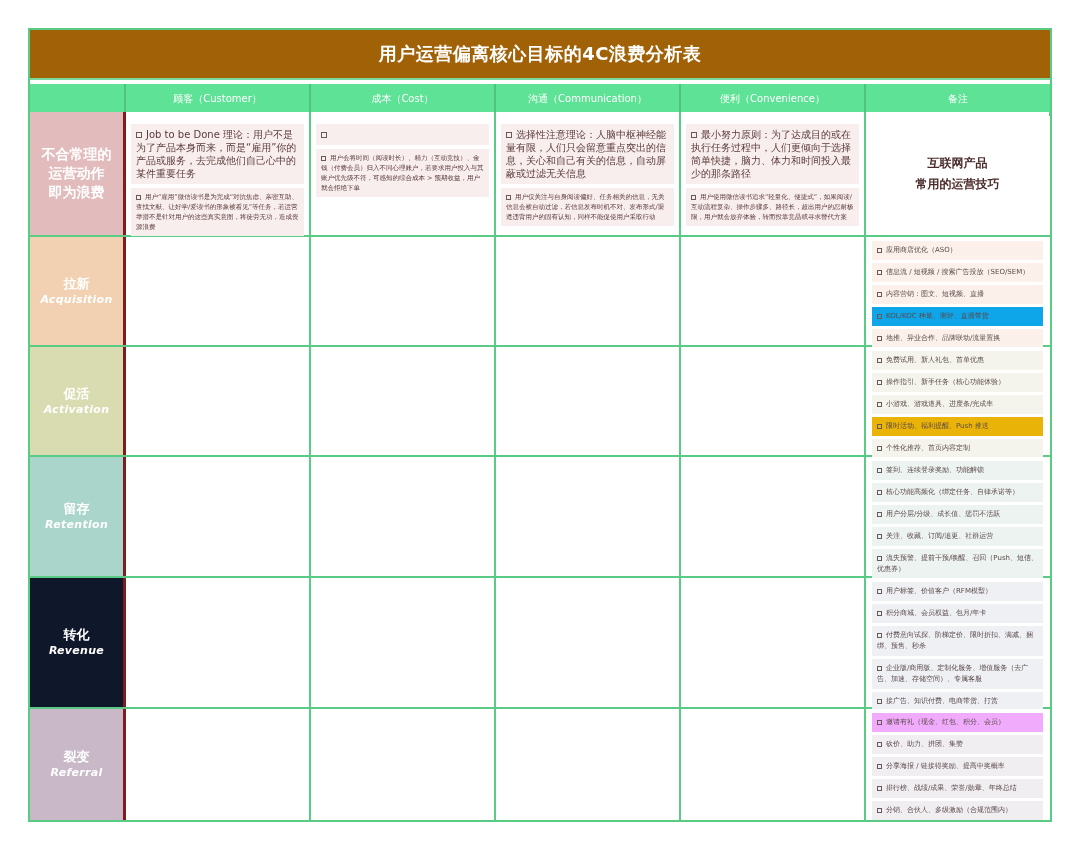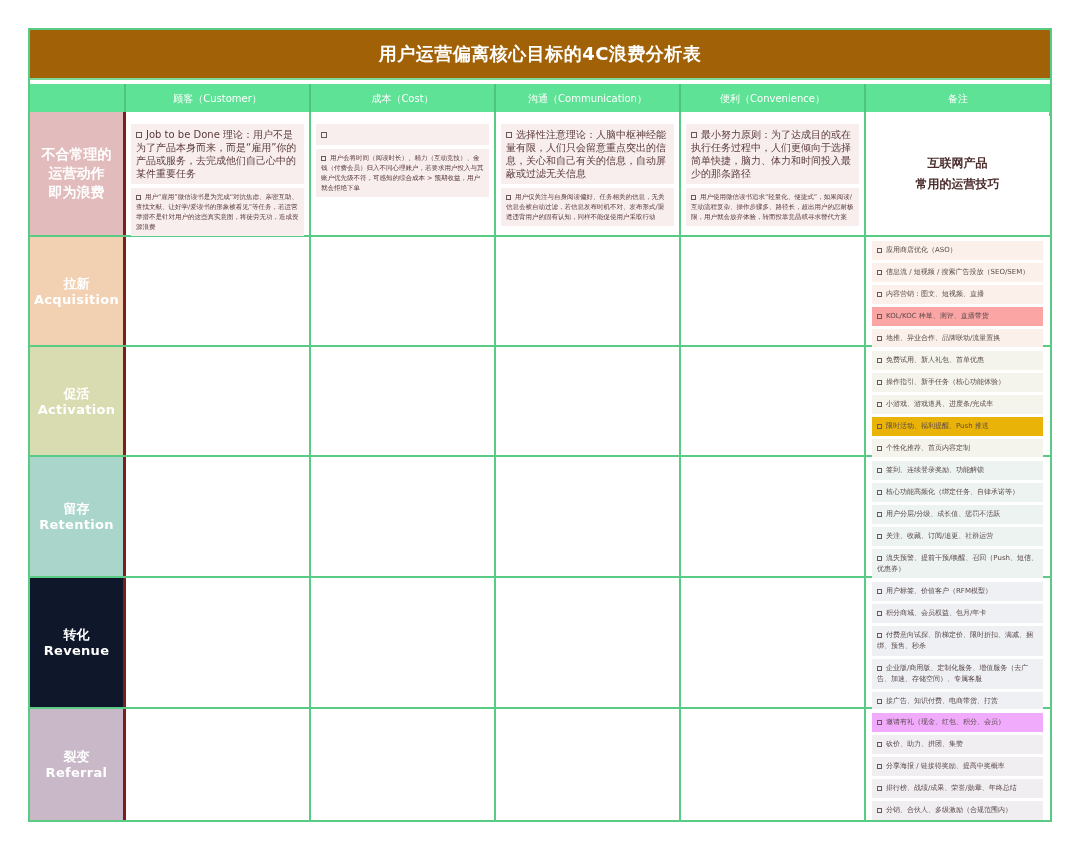--- a/index.html
+++ b/index.html
@@ -29,21 +29,21 @@
   .row {
     position: absolute; left: 0; width: 1020px; display: flex;
     border-bottom: 2px solid #5acb84;
   }
   .row-head {
     width: 96px; flex: none; display: flex; flex-direction: column;
     align-items: center; justify-content: center; color: #ffffff; text-align: right;
     border-right: 3px solid #7f1d1d;
   }
   .row-head .cn { font-size: 13px; font-weight: bold; line-height: 17px; }
-  .row-head .en { font-size: 13px; font-weight: bold; line-height: 16px; letter-spacing: 0.3px; }
+  .row-head .en { font-size: 11px; font-weight: bold; line-height: 16px; letter-spacing: 0.3px; font-style: italic; }
   .row-head.big .cn { font-size: 14px; line-height: 19px; }
 
   .cell {
     width: 185px; flex: none; background: #ffffff; border-right: 2px solid #5acb84;
     padding: 12px 5px;
   }
   .notes {
     width: 183px; flex: none; background: #ffffff; padding: 4px 6px;
     display: flex; flex-direction: column; gap: 3px;
   }
@@ -116,21 +116,21 @@
       <span class="en">Acquisition</span>
     </div>
     <div class="cell"></div>
     <div class="cell"></div>
     <div class="cell"></div>
     <div class="cell"></div>
     <div class="notes">
       <div class="note-item" style="background:#fbf1ea"><span class="bullet"></span><span>应用商店优化（ASO）</span></div>
       <div class="note-item" style="background:#fbf1ea"><span class="bullet"></span><span>信息流 / 短视频 / 搜索广告投放（SEO/SEM）</span></div>
       <div class="note-item" style="background:#fbf1ea"><span class="bullet"></span><span>内容营销：图文、短视频、直播</span></div>
-      <div class="note-item" style="background:#fca5a5"><span class="bullet"></span><span>KOL/KOC 种草、测评、直播带货</span></div>
+      <div class="note-item" style="background:#0ea5e9"><span class="bullet"></span><span>KOL/KOC 种草、测评、直播带货</span></div>
       <div class="note-item" style="background:#fbf1ea"><span class="bullet"></span><span>地推、异业合作、品牌联动/流量置换</span></div>
     </div>
   </div>
 
   <div class="row" style="top:317px;height:110px">
     <div class="row-head" style="background:#d9dbb0">
       <span class="cn">促活</span>
       <span class="en">Activation</span>
     </div>
     <div class="cell"></div>

